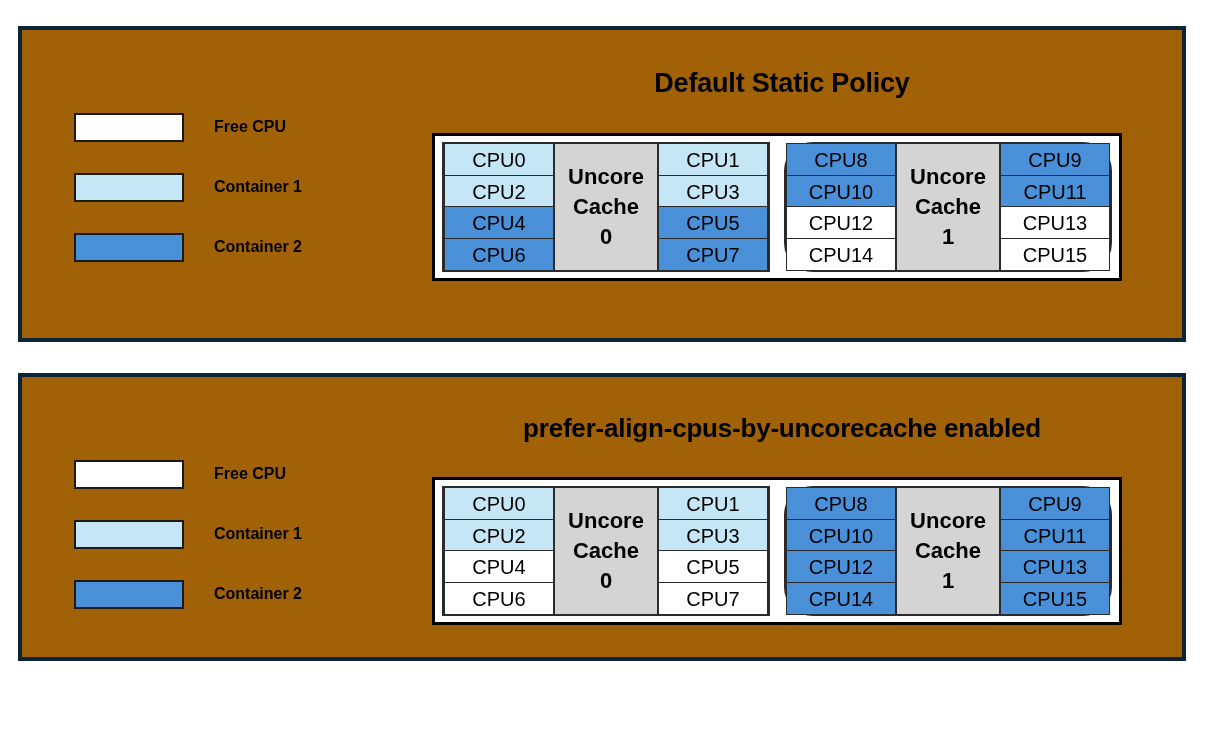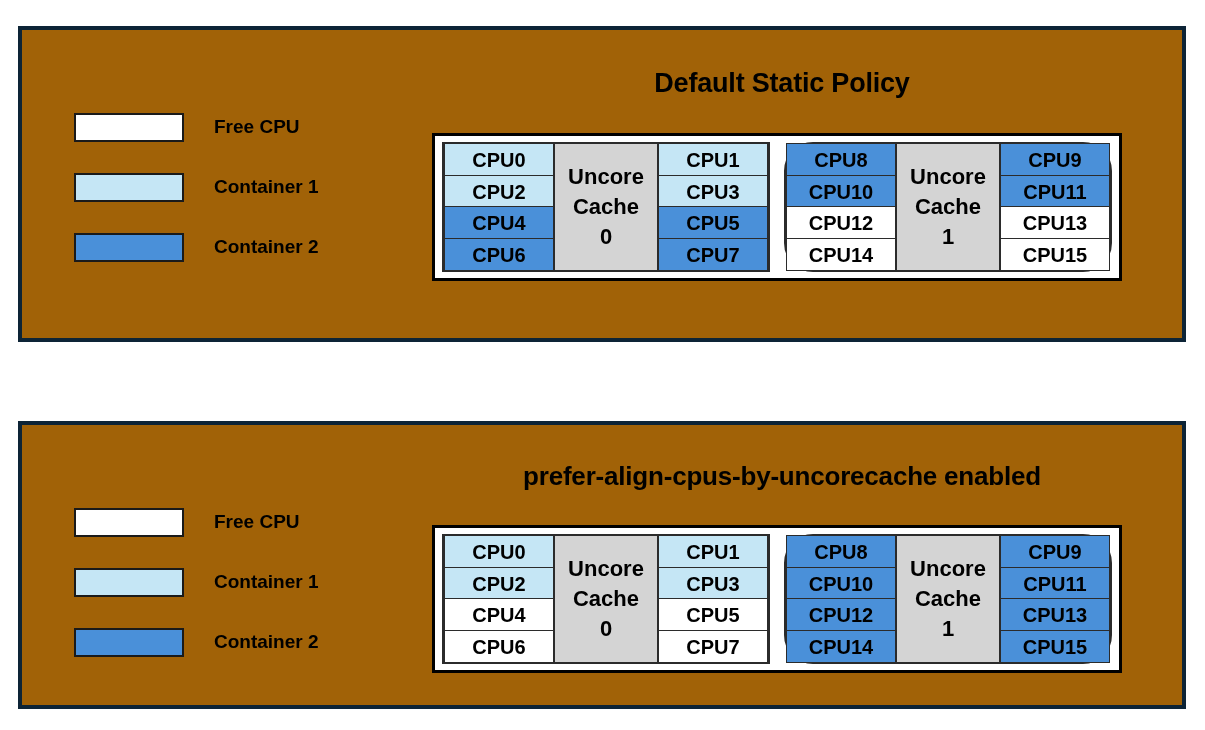--- a/index.html
+++ b/index.html
@@ -24,21 +24,21 @@
   
   .panel {
     position: absolute;
     left: 18px;
     width: 1168px;
     box-sizing: border-box;
     border: 4px solid #0d2436;
     background: #a16207;
   }
   #panel-0 { top: 26px;  height: 316px; }
-  #panel-1 { top: 373px; height: 288px; margin-top: 48px; }
+  #panel-1 { top: 373px; height: 288px; }
 
   
   .panel-title {
     position: absolute;
     top: 38px;
     left: 400px;
     width: 720px;
     text-align: center;
     font-size: 27px;
     font-weight: bold;
@@ -66,21 +66,21 @@
   .legend-row:last-child { margin-bottom: 0; }
   .legend-swatch {
     width: 110px;
     height: 29px;
     border: 2px solid #1a1a1a;
     box-sizing: border-box;
     flex: 0 0 auto;
   }
   .legend-label {
     margin-left: 30px;
-    font-size: 19px;
+    font-size: 16px;
     font-weight: bold;
     color: #000000;
     white-space: nowrap;
   }
 
   
   .topology {
     position: absolute;
     left: 410px;
     top: 103px;
@@ -105,21 +105,21 @@
   .cpu-col {
     display: flex;
     flex-direction: column;
     width: 110px;
   }
   .cpu-cell {
     height: 33px;
     line-height: 33px;
     text-align: center;
     font-size: 20px;
-    font-weight: bold;
+    font-weight: normal;
     color: #000000;
     border: 1.5px solid #2b2b2b;
     box-sizing: border-box;
     margin: -0.75px 0;
   }
 
   .uncore {
     width: 104px;
     background: #d4d4d4;
     border-left: 1.5px solid #2b2b2b;

